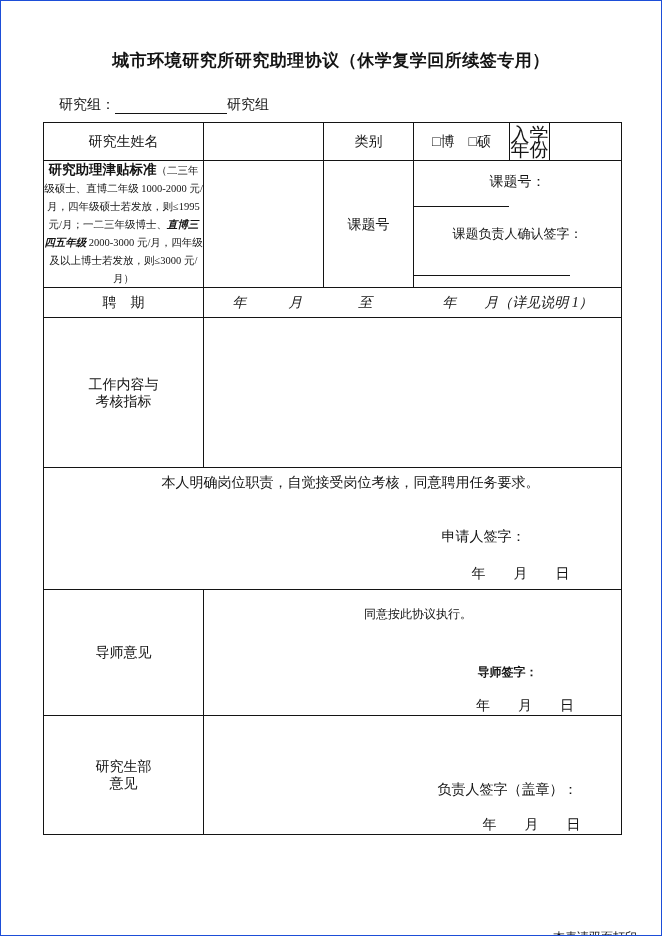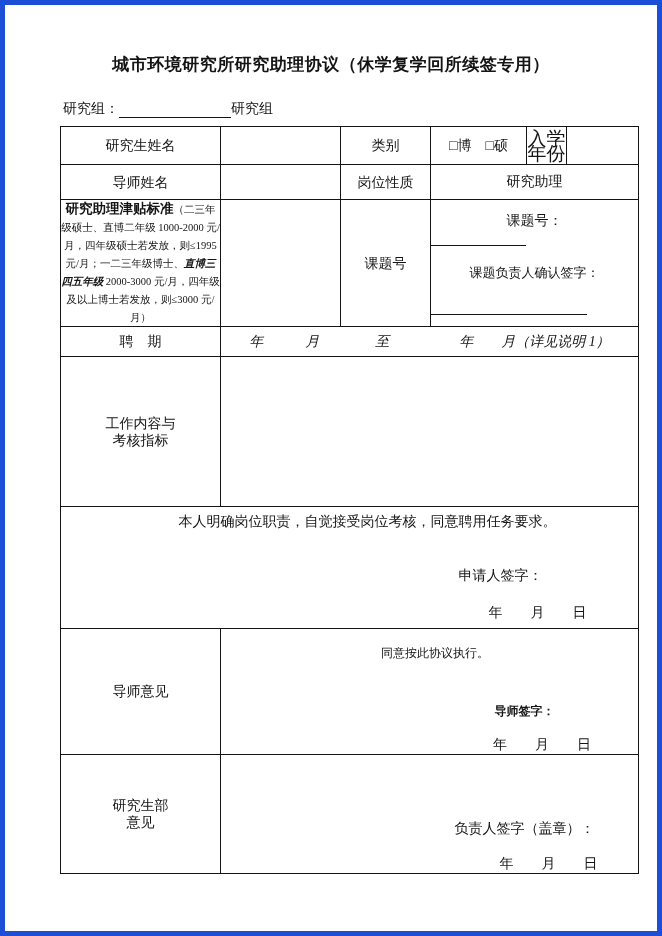--- a/index.html
+++ b/index.html
@@ -2,21 +2,21 @@
 <html><head>
 <meta charset="utf-8">
 <style>
   * { margin:0; padding:0; box-sizing:border-box; }
   html,body { background:#f2f2f2; }
   .page {
     position:relative;
     width:662px; height:936px;
     margin:0 auto;
     background:#ffffff;
-    border:5px solid #1d4ed8;
+    border:1px solid #1d4ed8;
     font-family:"Liberation Serif","DejaVu Serif",serif;
     color:#141414;
     overflow:hidden;
   }
   .doc-title {
     padding-top:48px;
     text-align:center;
     font-size:17px;
     font-weight:bold;
     letter-spacing:0.5px;
@@ -25,21 +25,21 @@
     margin:24px 0 0 58px;
     font-size:14px;
   }
   .group-underline {
     display:inline-block;
     width:112px; height:15px;
     border-bottom:1px solid #141414;
     vertical-align:bottom;
   }
   table.form {
-    margin:8px 0 0 55px;
+    margin:8px 0 0 42px;
     border-collapse:collapse;
     table-layout:fixed;
     width:578px;
     border-radius:30px;
   }
   table.form td {
     border:1px solid #141414;
     font-size:14px;
     text-align:center;
     vertical-align:middle;
@@ -113,26 +113,20 @@
       <td></td>
       <td class="lbl">类别</td>
       <td>□博　□硕</td>
       <td class="enroll-lbl">
         <div>入学</div>
         <div>年份</div>
       </td>
       <td></td>
     </tr>
 
-    <tr style="height:35px">
-      <td class="lbl">导师姓名</td>
-      <td></td>
-      <td class="lbl">岗位性质</td>
-      <td colspan="3">研究助理</td>
-    </tr>
 
     <tr style="height:120px">
       <td class="stipend"><span class="stip-head">研究助理津贴标准</span><span class="stip-detail">（二三年级硕士、直博二年级 1000-2000 元/月，四年级硕士若发放，则≤1995 元/月；一二三年级博士、</span><span class="stip-em">直博三四五年级</span><span class="stip-detail"> 2000-3000 元/月，四年级及以上博士若发放，则≤3000 元/月）</span></td>
       <td></td>
       <td class="lbl">课题号</td>
       <td colspan="3" class="project-cell">
         <div class="proj-line">课题号：</div>
         <div class="uline1"></div>
         <div class="proj-sign">课题负责人确认签字：</div>
         <div class="uline2"></div>

